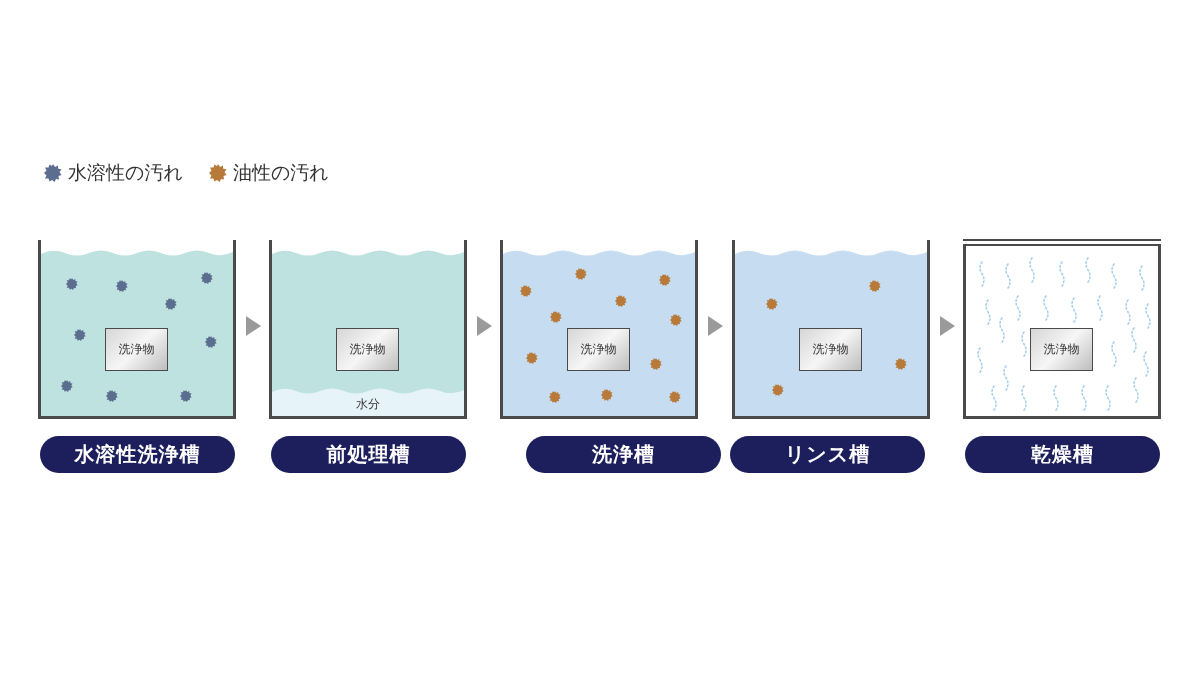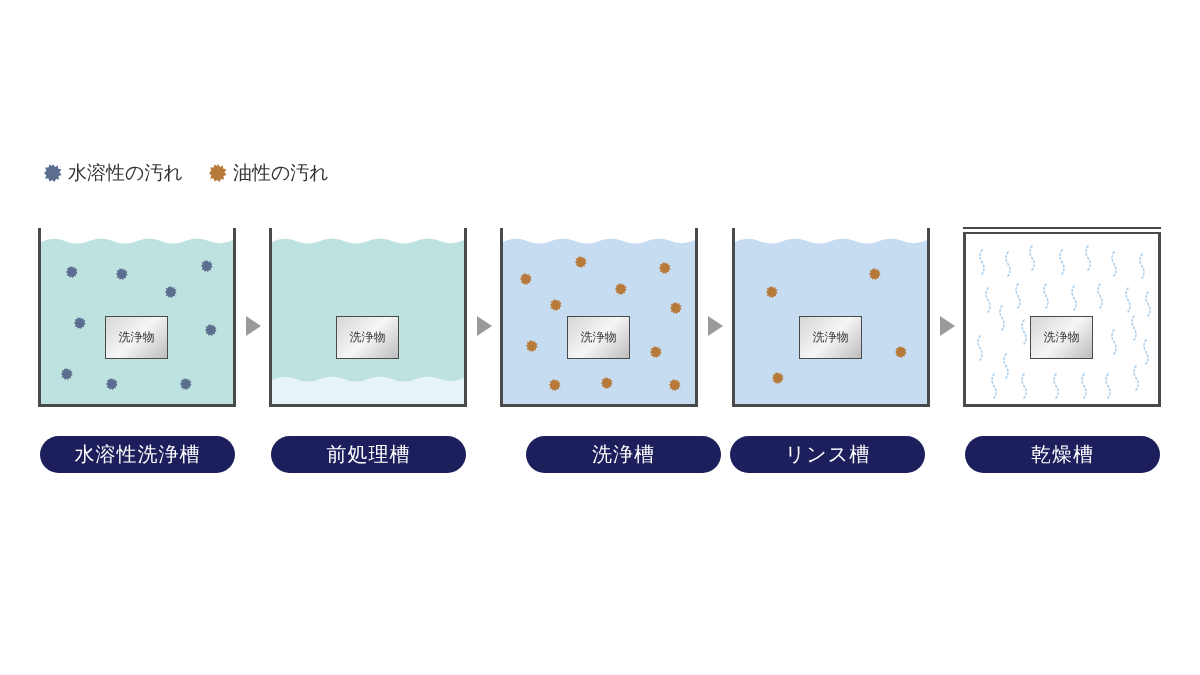--- a/index.html
+++ b/index.html
@@ -1,29 +1,29 @@
 <!DOCTYPE html>
 <html><head>
 <meta charset="utf-8">
 <style>
   html, body { margin:0; padding:0; }
   body { width:1200px; height:675px; background:#ffffff; position:relative; overflow:hidden;
          font-family:"DejaVu Sans", "Liberation Sans", sans-serif; color:#333; }
   .legend { position:absolute; top:160px; left:44px; display:flex; align-items:center; gap:26px; font-size:19px; color:#333; }
   .legend-item { display:flex; align-items:center; gap:6px; }
-  .stage { position:absolute; top:228px; width:198px; }
+  .stage { position:absolute; top:240px; width:198px; }
   .tank { position:relative; width:198px; height:179px; box-sizing:border-box;
           border-left:3px solid #4a4a4a; border-right:3px solid #4a4a4a; border-bottom:3px solid #4a4a4a; }
   .tank svg.bg { position:absolute; left:0; top:0; width:192px; height:176px; }
   .item { position:absolute; left:64px; top:88px; width:63px; height:43px; box-sizing:border-box;
           border:1.5px solid #4a4a4a; background:linear-gradient(135deg,#d6d6d6 0%,#f6f6f6 50%,#bdbdbd 100%);
           display:flex; align-items:center; justify-content:center; font-size:12px; color:#333; }
   .water-label { position:absolute; left:0; width:192px; top:156px; text-align:center; font-size:12px; color:#333; }
   .pill { position:absolute; top:436px; width:195px; height:37px; border-radius:19px; background:#1c1f5c;
-          color:#fff; display:flex; align-items:center; justify-content:center; font-size:20px; font-weight:normal; letter-spacing:1px; }
+          color:#fff; display:flex; align-items:center; justify-content:center; font-size:20px; font-weight:bold; letter-spacing:1px; }
   .arrow { position:absolute; top:316px; width:0; height:0; border-top:10px solid transparent;
            border-bottom:10px solid transparent; border-left:15px solid #9a9a9a; }
   .lid { position:absolute; top:-1px; left:-3px; width:198px; height:7px; box-sizing:border-box;
          border-top:2px solid #4a4a4a; border-bottom:2px solid #4a4a4a; background:#fff; }
 </style>
 </head>
 <body>
 
 <div class="legend">
   <div class="legend-item">
@@ -69,20 +69,21 @@
 </div>
 <div class="arrow" style="left:246px;"></div>
 
 <div class="stage" style="left:269px;">
   <div class="tank">
     <svg class="bg" viewBox="0 0 192 176">
       <path d="M0,14 Q12,8 24,13 T48,13 T72,13 T96,13 T120,13 T144,13 T168,13 T192,12 L192,176 L0,176 Z" fill="#bde2df"></path>
       <path d="M0,152 Q12,146 24,151 T48,151 T72,151 T96,151 T120,151 T144,151 T168,151 T192,150 L192,176 L0,176 Z" fill="#e6f3f8"></path>
     </svg>
     <div class="item">洗浄物</div>
+    <div class="water-label">水分</div>
   </div>
 </div>
 <div class="arrow" style="left:477px;"></div>
 
 <div class="stage" style="left:500px;">
   <div class="tank">
     <svg class="bg" viewBox="0 0 192 176">
       <path d="M0,14 Q12,8 24,13 T48,13 T72,13 T96,13 T120,13 T144,13 T168,13 T192,12 L192,176 L0,176 Z" fill="#c6dcf1"></path>
       <g fill="#b77a3a">
         <use href="#stain" x="72" y="28" width="12" height="12"></use>

